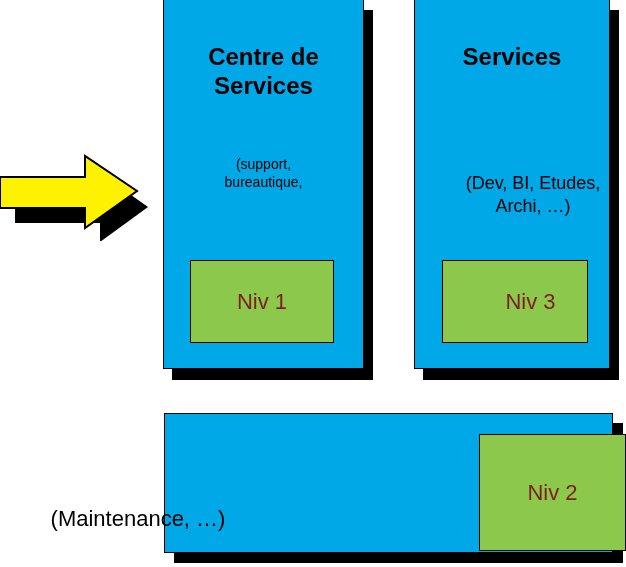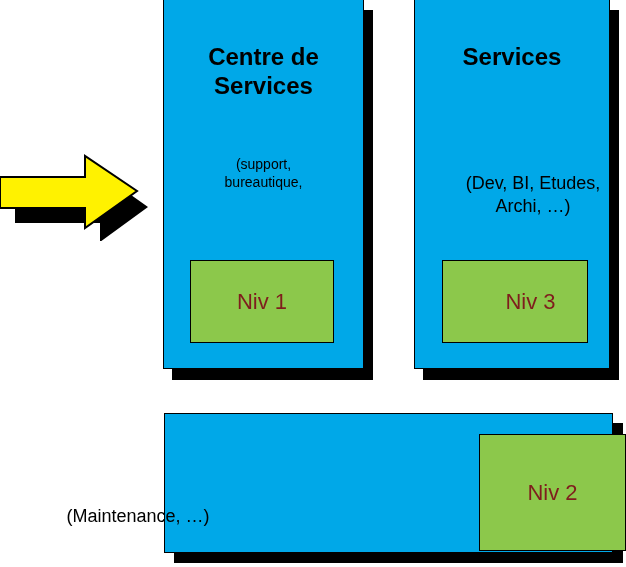--- a/index.html
+++ b/index.html
@@ -86,21 +86,21 @@
 
   #panel-dom-shadow { left: 423px; top: 10px;  width: 196px; height: 370px; }
   #panel-dom        { left: 414px; top: -1px;  width: 196px; height: 370px; }
   #dom-title   { top: 42px;  font-size: 24px; }
   #dom-sub     { top: 172px; font-size: 18px; padding-left: 42px; }
   #level-3     { left: 442px; top: 260px; width: 146px; height: 83px; padding-left: 31px; }
 
   #panel-exp-shadow { left: 174px; top: 423px; width: 449px; height: 140px; }
   #panel-exp        { left: 164px; top: 413px; width: 449px; height: 140px; }
   #exp-title   { left: 0px; width: 276px; top: 440px; font-size: 24px; text-align: center; }
-  #exp-sub     { left: 0px; width: 276px; top: 505px; font-size: 18px; text-align: center; }
+  #exp-sub     { left: 0px; width: 276px; top: 505px; font-size: 22px; text-align: center; }
   #level-2     { left: 442px; top: 434px; width: 147px; height: 117px; margin-left: 37px; }
 </style>
 </head>
 <body>
 
 <div id="canvas">
 
   <div class="arrow-wrap">
     <svg class="arrow-svg" width="150" height="95" viewBox="0 0 150 95">
 

